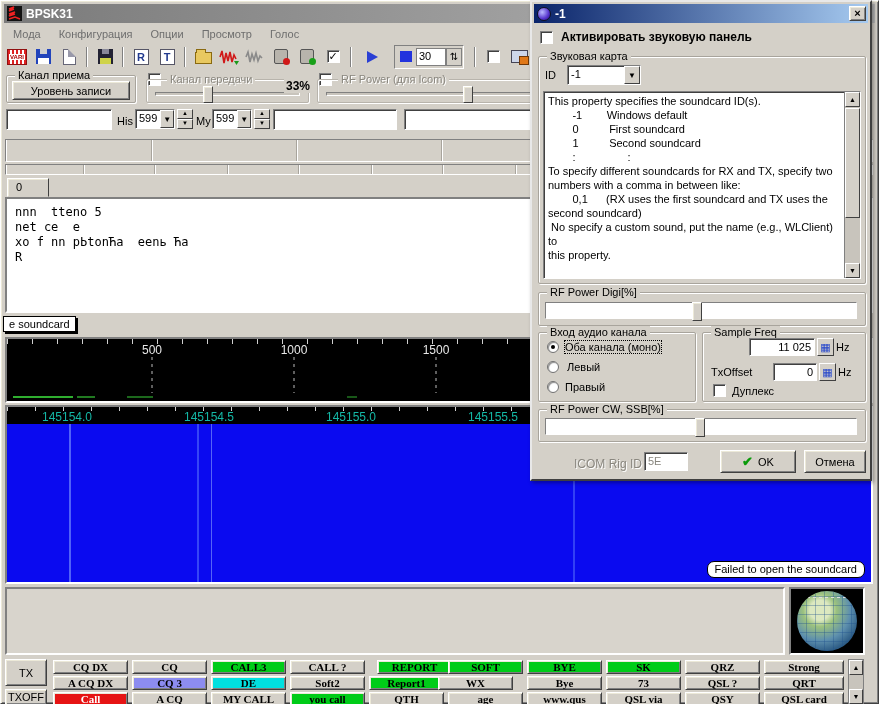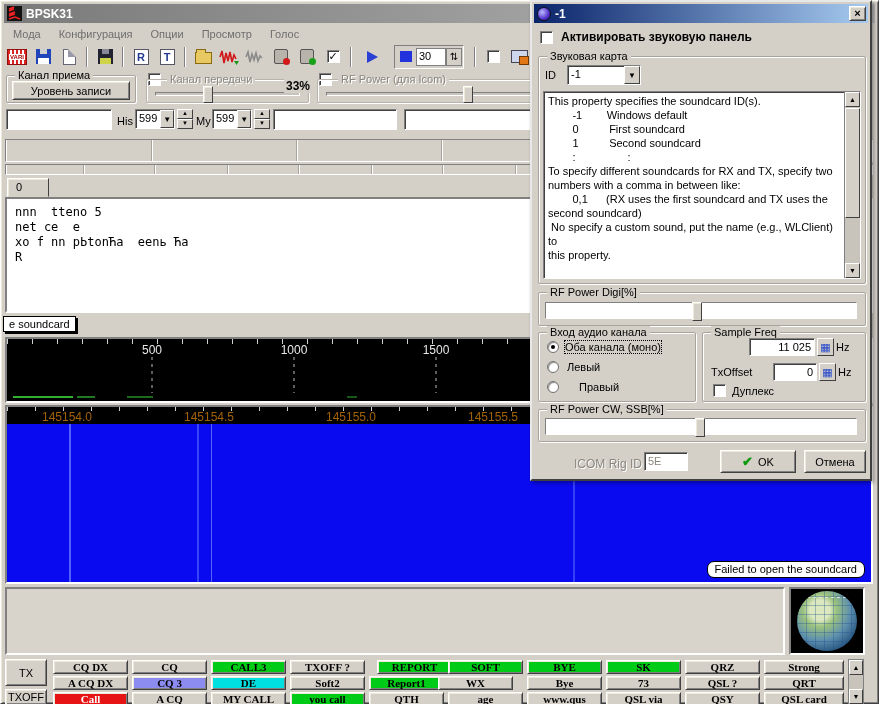--- a/index.html
+++ b/index.html
@@ -94,21 +94,21 @@
   .spec-ticks { position:absolute; top:0; left:0; right:0; height:5px;
                 background:repeating-linear-gradient(90deg, #cfcfcf 0 1px, transparent 1px 25px); }
   .spec-label { position:absolute; top:4px; color:#e8e8e8; font-size:12px; transform:translateX(-50%); }
   .spec-dash { position:absolute; top:18px; bottom:8px; width:1px;
                background:repeating-linear-gradient(#bbb 0 3px, transparent 3px 7px); transform:translateX(-50%); }
   .spec-base { position:absolute; bottom:3px; height:2px; background:#2fae2f; }
   .wf-wrap { position:absolute; border:2px solid; border-color:#808080 #fff #fff #808080; overflow:hidden; background:#000; }
   .wf-scale { position:absolute; top:0; left:0; right:0; height:17px; background:#000; }
   .wf-scale-ticks { position:absolute; top:0; left:0; right:0; height:4px;
                 background:repeating-linear-gradient(90deg, #cfcfcf 0 1px, transparent 1px 28px); }
-  .wf-freq { position:absolute; top:3px; color:#a16207; font-size:12px; transform:translateX(-50%);text-align:right; }
+  .wf-freq { position:absolute; top:3px; color:#14b8a6; font-size:12px; transform:translateX(-50%);text-align:right; }
   .wf-blue { position:absolute; top:17px; left:0; right:0; bottom:0; }
   .wf-streak { position:absolute; top:0; bottom:0; }
   .wf-msg { position:absolute; right:6px; bottom:4px; background:#fff; color:#000; border:1px solid #000;
             border-radius:7px; font-size:11px; padding:0 7px; line-height:15px; }
 
   
   .tx-area { position:absolute; background:#d8d4cc; border:2px solid; border-color:#808080 #fff #fff #808080; }
   .globe-box { position:absolute; background:#000; border:2px solid; border-color:#808080 #fff #fff #808080;
                display:flex; align-items:center; justify-content:center; }
   .globe { width:60px; height:60px; border-radius:50%;
@@ -375,21 +375,21 @@
           <div class="globe-dash"></div>
         </div>
     </div>
 
     <div class="macro-btn gray" style="left:4px;top:658px;width:42px;height:27px;font-family:'Liberation Sans',sans-serif;font-weight:normal;">TX</div>
     <div class="macro-btn gray" style="left:4px;top:688px;width:42px;height:16px;font-family:'Liberation Sans',sans-serif;font-weight:normal;">TXOFF</div>
 
     <div class="macro-btn gray" style="left:52px;top:659px;width:75px;height:14px;">CQ DX</div>
     <div class="macro-btn gray" style="left:131px;top:659px;width:75px;height:14px;">CQ</div>
     <div class="macro-btn green" style="left:210px;top:659px;width:75px;height:14px;">CALL3</div>
-    <div class="macro-btn gray" style="left:289px;top:659px;width:75px;height:14px;">TXOFF ?</div>
+    <div class="macro-btn gray" style="left:289px;top:659px;width:75px;height:14px;">CALL ?</div>
     <div class="macro-btn green" style="left:376px;top:659px;width:75px;height:14px;">REPORT</div>
     <div class="macro-btn green" style="left:447px;top:659px;width:75px;height:14px;">SOFT</div>
     <div class="macro-btn green" style="left:526px;top:659px;width:75px;height:14px;">BYE</div>
     <div class="macro-btn green" style="left:605px;top:659px;width:75px;height:14px;">SK</div>
     <div class="macro-btn gray" style="left:684px;top:659px;width:75px;height:14px;">QRZ</div>
     <div class="macro-btn gray" style="left:763px;top:659px;width:80px;height:14px;">Strong</div>
 
     <div class="macro-btn gray" style="left:52px;top:675px;width:75px;height:14px;">A CQ DX</div>
     <div class="macro-btn purple" style="left:131px;top:675px;width:75px;height:14px;">CQ 3</div>
     <div class="macro-btn cyan" style="left:210px;top:675px;width:75px;height:14px;">DE</div>
@@ -469,21 +469,21 @@
     <div class="groupbox" style="left:6px;top:330px;width:158px;height:70px;">
       <span class="grouplabel">Вход аудио канала</span>
       <div class="abs" style="left:8px;top:8px;display:flex;align-items:center;gap:6px;">
         <div class="radio12 on"></div>
         <span class="focus-dotted">Оба канала (моно)</span>
       </div>
       <div class="abs" style="left:8px;top:28px;display:flex;align-items:center;gap:8px;">
         <div class="radio12"></div>
         <span>Левый</span>
       </div>
-      <div class="abs" style="left:8px;top:48px;display:flex;align-items:flex-end;gap:20px;">
+      <div class="abs" style="left:8px;top:48px;display:flex;align-items:flex-end;gap:6px;">
         <div class="radio12"></div>
         <span>Правый</span>
       </div>
     </div>
 
     <div class="groupbox" style="left:170px;top:330px;width:164px;height:70px;">
       <span class="grouplabel">Sample Freq</span>
       <div class="abs" style="left:46px;top:5px;display:flex;align-items:center;gap:2px;">
         <div class="edit" style="width:66px;height:18px;text-align:right;">11 025</div>
         <div class="calc-btn">▦</div>

